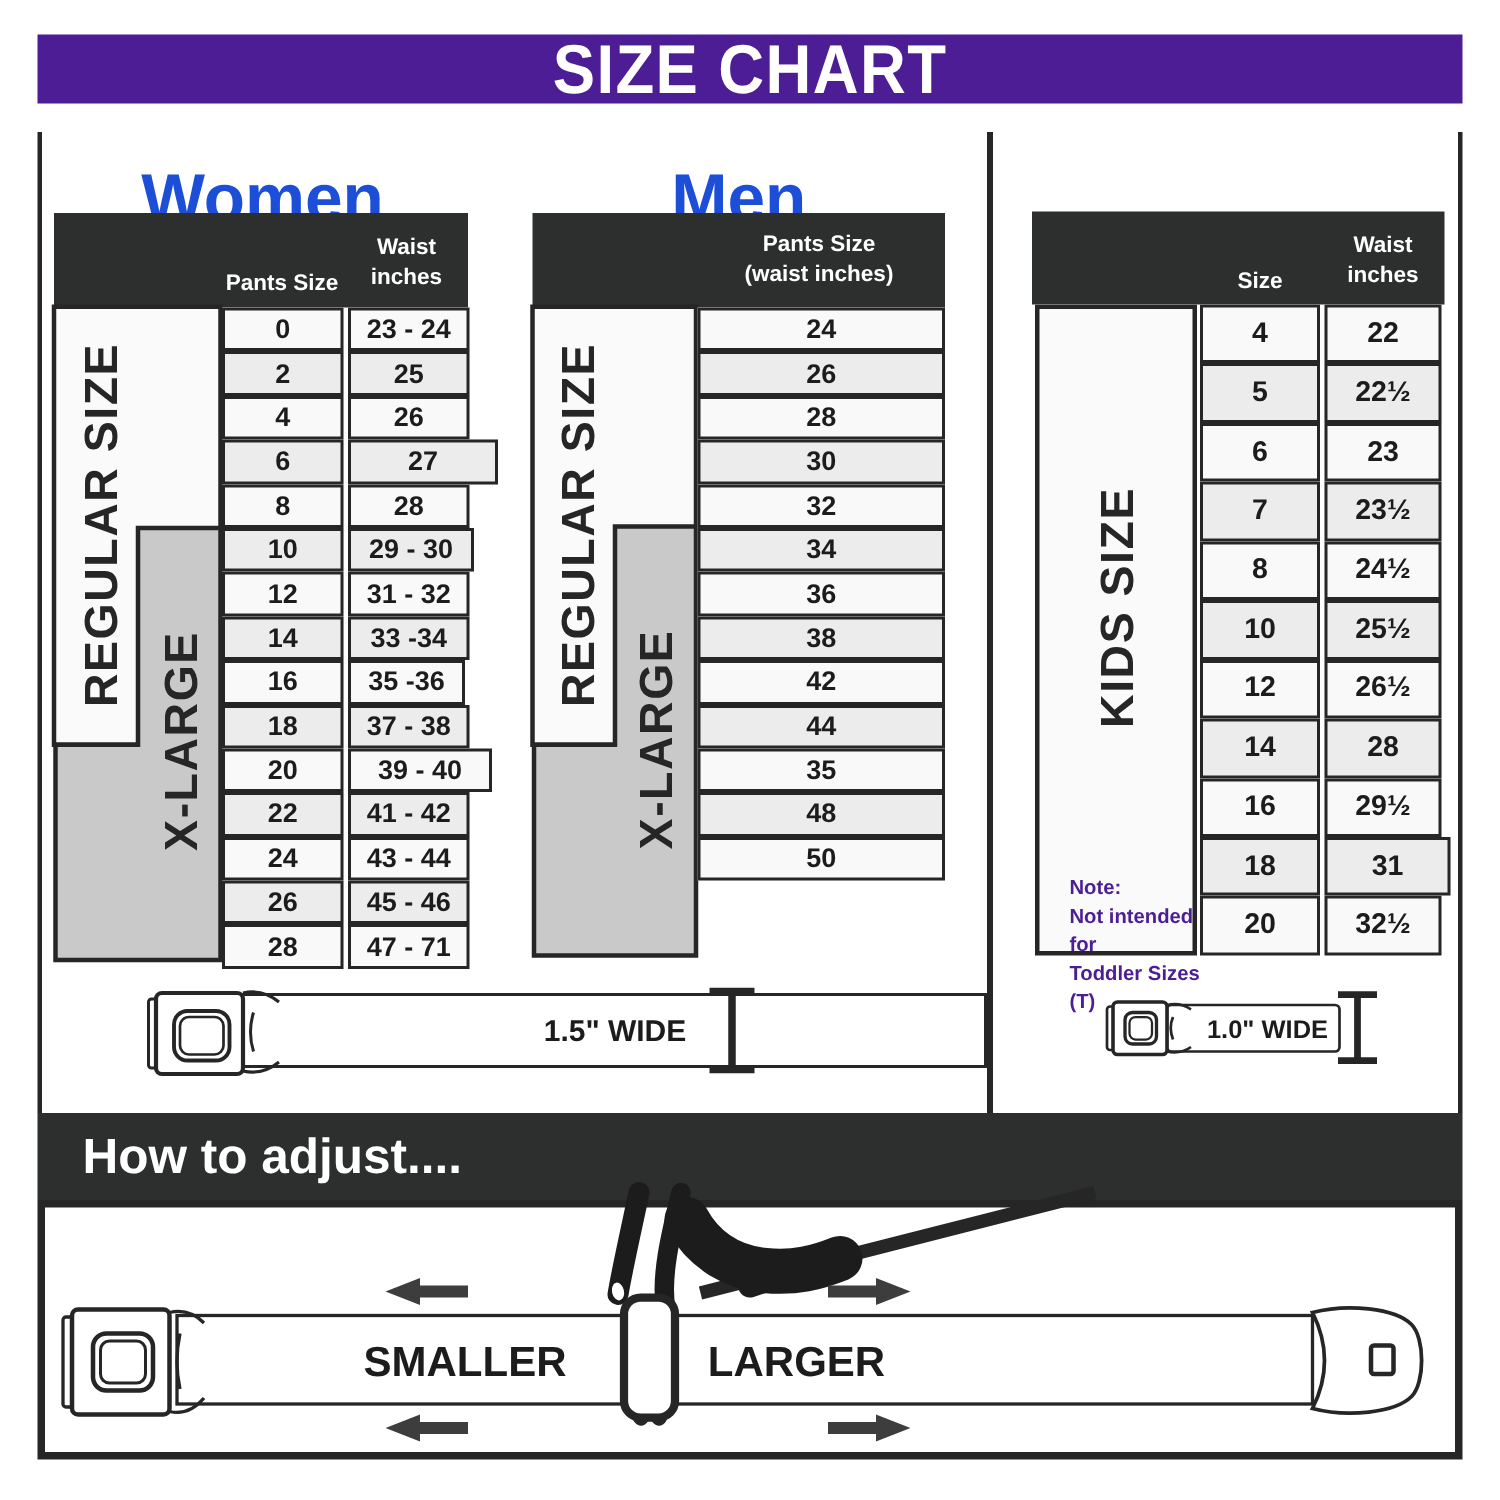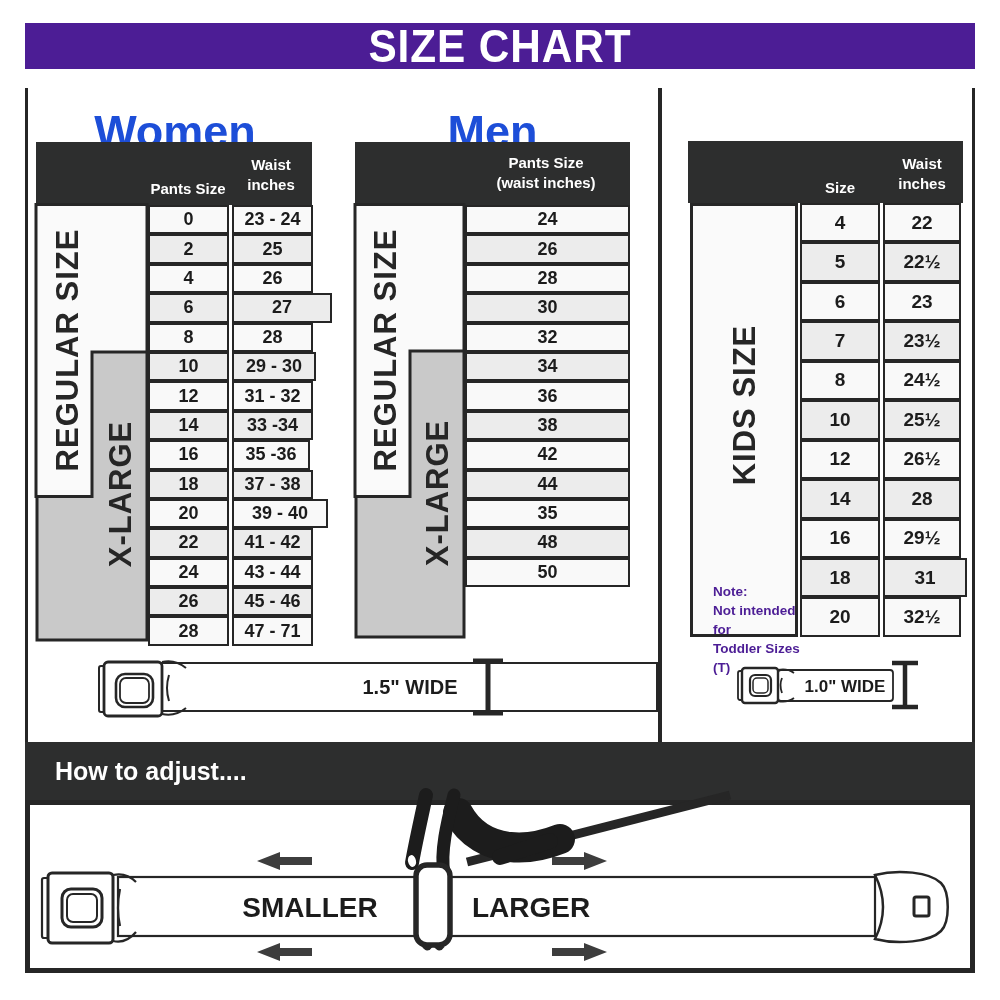--- a/index.html
+++ b/index.html
@@ -39,21 +39,21 @@
 
   .kids-box { position:absolute; left:690px; top:203px; width:108px; height:434px;
               background:#fafafa; border:3px solid #262626; box-sizing:border-box; }
   .note { position:absolute; left:694px; top:582px; width:104px; font-size:13.5px;
           font-weight:bold; color:#4c1d95; line-height:19px;margin-left:19px; }
   .note span { display:block; }
 
   .adjust-bar { position:absolute; left:25px; top:742px; width:950px; height:58px;
                 background:#2d2e2e; display:flex; align-items:center; padding-left:30px;
                 box-sizing:border-box; }
-  .adjust-bar span { color:#fff; font-size:25px; font-weight:bold; }
+  .adjust-bar span { color:#fff; font-size:33px; font-weight:bold; }
 
   .bottom-panel { position:absolute; left:25px; top:800px; width:950px; height:173px;
                   border:5px solid #262626; box-sizing:border-box; background:#fff; }
 
   svg.abs { position:absolute; overflow:visible; }
   .whitebox { fill:#fafafa; stroke:#262626; stroke-width:3; }
   .graybox  { fill:#c9c9c9; stroke:#262626; stroke-width:3; }
   .ln   { fill:none; stroke:#262626; }
   .fw   { fill:#ffffff; stroke:#262626; }
   svg text { font-family:"Liberation Sans", sans-serif; font-weight:bold; fill:#1c1c1c; }

